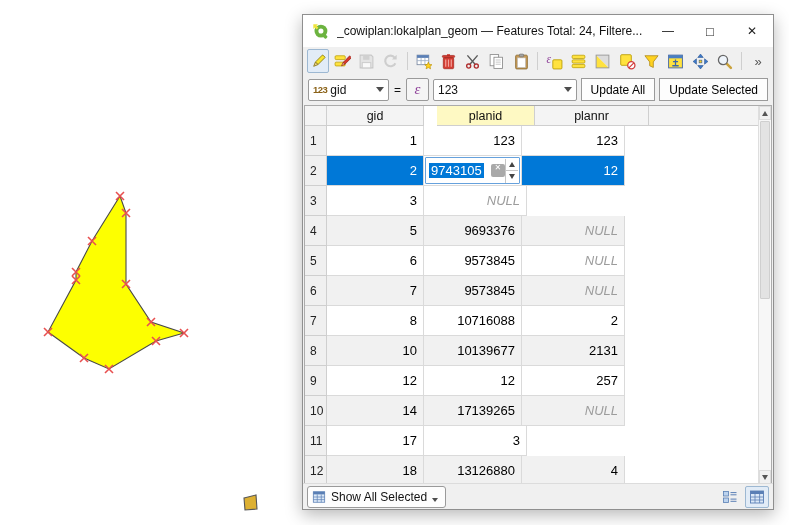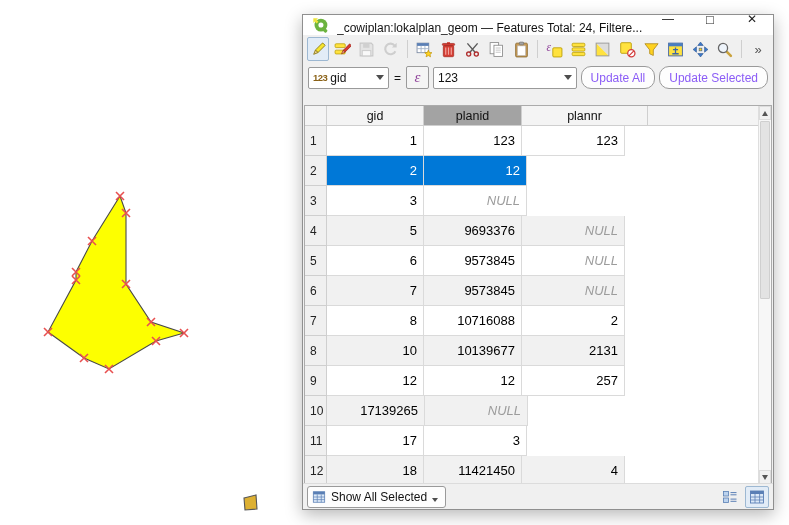--- a/index.html
+++ b/index.html
@@ -9,21 +9,21 @@
 
   
   #map-svg { position:absolute; left:0; top:0; width:789px; height:525px; }
 
   
   .window { position:absolute; left:302px; top:14px; width:472px; height:496px;
             background:#f0f0f0; border:1px solid #8f8f8f;
             box-shadow:0 5px 16px rgba(0,0,0,.28); }
 
   
-  .titlebar { height:20px; background:#ffffff; display:flex; align-items:flex-end; padding-left:8px; }
+  .titlebar { height:32px; background:#ffffff; display:flex; align-items:center; padding-left:8px; }
   .titlebar .qlogo { width:19px; height:19px; flex:0 0 auto; }
   .titlebar .title { margin-left:7px; font-size:12px; color:#111; white-space:nowrap; overflow:hidden; }
   .win-controls { margin-left:auto; display:flex; height:32px; }
   .win-btn { width:42px; height:32px; display:flex; align-items:center; justify-content:center;
              font-size:12px; color:#222; background:transparent; border:none; }
   .win-btn.max { font-size:13px; }
 
   
   .toolbar { height:28px; display:flex; align-items:center; padding:0 4px; gap:2px; background:#f0f0f0; }
   .tb { width:25px; height:24px; border:1px solid transparent; background:transparent; border-radius:2px;
@@ -41,31 +41,31 @@
   .field-combo { width:81px; }
   .type-badge { color:#8a6116; font-size:9.5px; font-weight:bold; margin-right:3px; letter-spacing:-.5px; }
   .caret { margin-left:auto; width:0; height:0; border-left:4px solid transparent;
            border-right:4px solid transparent; border-top:5px solid #4d4d4d; }
   .op-label { font-size:12px; color:#111; padding:0 1px; }
   .eps-btn { width:23px; height:23px; background:#f5f5f5; border:1px solid #9a9a9a; border-radius:2px;
              color:#8d3f98; font-size:15px; font-style:italic; font-family:"Liberation Serif", serif;
              display:flex; align-items:center; justify-content:center; }
   .value-combo { flex:1; }
   .value-combo .val { font-size:12px; }
-  .btn { height:23px; background:#fdfdfd; border:1px solid #9a9a9a; border-radius:10px;
-         font-size:12px; color:#8b5cf6; padding:0 9px; }
+  .btn { height:23px; background:#fdfdfd; border:1px solid #9a9a9a; border-radius:0;
+         font-size:12px; color:#000000; padding:0 9px; }
 
   
   .tablewrap { position:absolute; left:1px; right:1px; top:90px; height:380px;
                background:#fff; border:1px solid #ababab; overflow:hidden; }
   .grid { position:absolute; left:0; top:0; right:13px; bottom:0; overflow:hidden; }
   .hrow { display:flex; height:20px; }
   .hcell { background:#f4f4f4; border-right:1px solid #cfcfcf; border-bottom:1px solid #cfcfcf;
            display:flex; align-items:center; justify-content:center; font-size:12.5px; color:#111; }
-  .hcell.hl { background:#a3a3a3; }
+  .hcell.hl { background:#fef9c3;margin-left:13px; }
   .hcell.corner { justify-content:flex-start; }
   .hfill { flex:1; background:#f4f4f4; border-bottom:1px solid #cfcfcf; }
   .trow { display:flex; height:30px; background:#fff; }
   .trow.alt .c { background:#f1f1f1; }
   .c { border-right:1px solid #dadada; border-bottom:1px solid #dadada; display:flex; align-items:center;
        justify-content:flex-end; padding:0 6px; font-size:13px; color:#000; background:#fff; }
   .c.rowhdr { justify-content:flex-start; background:#f0f0f0 !important; border-color:#cfcfcf;
               padding:0 0 0 5px; font-size:12px; color:#222; }
   .c.sel { background:#0078d7 !important; color:#fff; }
   .c.nullv { color:#9c9c9c; font-style:italic; }
@@ -301,33 +301,48 @@
       <button class="btn">Update All</button>
       <button class="btn">Update Selected</button>
     </div>
 
     <div class="tablewrap">
       <div class="grid" id="grid">
           <div class="hrow">
             <div class="hcell corner" style="width: 22px;"></div>
             <div class="hcell" style="width: 97px;">gid</div>
             <div class="hcell hl" style="width: 98px;">planid</div>
-            <div class="hcell" style="width: 126px;">plannr</div>
+            <div class="hcell" style="width: 114px;">plannr</div>
             <div class="hfill"></div>
           </div>
           <div class="trow">
             <div class="c rowhdr" style="width: 22px;">1</div>
             <div class="c " style="width: 97px;">1</div>
             <div class="c " style="width: 98px;">123</div>
             <div class="c " style="width: 103px;">123</div>
             <div class="rfill"></div>
           </div>
           <div class="trow">
             <div class="c rowhdr" style="width: 22px;">2</div>
             <div class="c sel" style="width: 97px;">2</div>
+            <div class="c editcell" style="width: 98px;">
+  <div class="cell-editor">
+    <span class="editor-text">9743105</span>
+    <span class="clear-btn"></span>
+    <span class="spin">
+      <span class="up">
+                    <i></i>
+                  </span>
+      <span class="mid"></span>
+      <span class="down">
+                    <i></i>
+                  </span>
+    </span>
+  </div>
+</div>
             <div class="c sel" style="width: 103px;">12</div>
             <div class="rfill"></div>
           </div>
           <div class="trow">
             <div class="c rowhdr" style="width: 22px;">3</div>
             <div class="c " style="width: 97px;">3</div>
             <div class="c  nullv" style="width: 103px;">NULL</div>
             <div class="rfill"></div>
           </div>
           <div class="trow alt">
@@ -367,34 +382,35 @@
           </div>
           <div class="trow">
             <div class="c rowhdr" style="width: 22px;">9</div>
             <div class="c " style="width: 97px;">12</div>
             <div class="c " style="width: 98px;">12</div>
             <div class="c " style="width: 103px;">257</div>
             <div class="rfill"></div>
           </div>
           <div class="trow alt">
             <div class="c rowhdr" style="width: 22px;">10</div>
+            <div class="c " style="width: 97px;">14</div>
             <div class="c " style="width: 98px;">17139265</div>
             <div class="c  nullv" style="width: 103px;">NULL</div>
             <div class="rfill"></div>
           </div>
           <div class="trow">
             <div class="c rowhdr" style="width: 22px;">11</div>
             <div class="c " style="width: 97px;">17</div>
             <div class="c " style="width: 103px;">3</div>
             <div class="rfill"></div>
           </div>
           <div class="trow alt">
             <div class="c rowhdr" style="width: 22px;">12</div>
             <div class="c " style="width: 97px;">18</div>
-            <div class="c " style="width: 98px;">11421450</div>
+            <div class="c " style="width: 98px;">13126880</div>
             <div class="c " style="width: 103px;">4</div>
             <div class="rfill"></div>
           </div>
         </div>
       <div class="vscroll">
         <div class="sb-btn up">
             <i></i>
           </div>
         <div class="sb-thumb"></div>
         <div class="sb-btn down">

